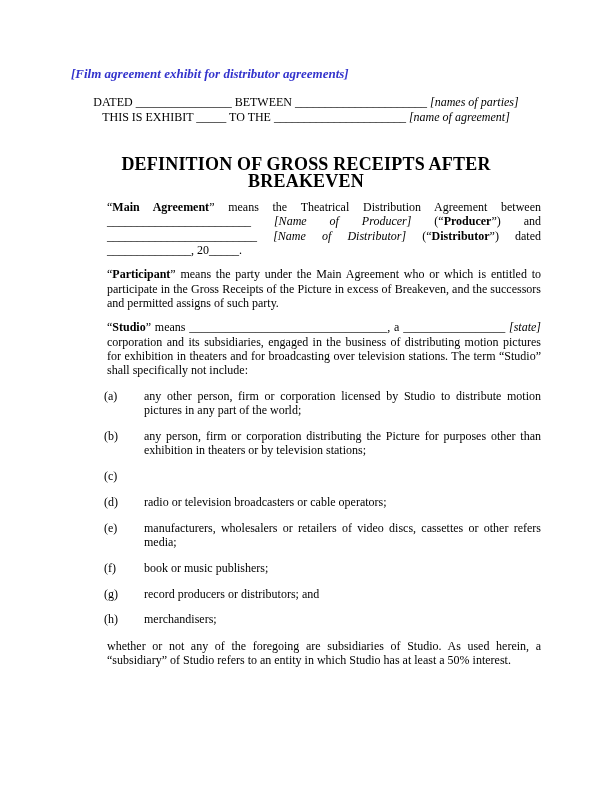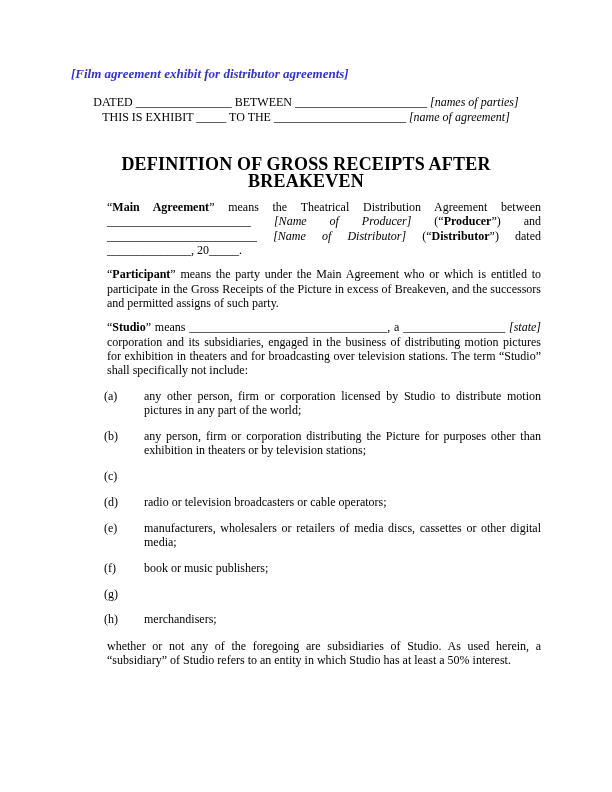--- a/index.html
+++ b/index.html
@@ -66,30 +66,31 @@
       <span class="label">(c)</span>
     </div>
 
     <div class="listitem">
       <span class="label">(d)</span>
       <span class="text">radio or television broadcasters or cable operators;</span>
     </div>
 
     <div class="listitem">
       <span class="label">(e)</span>
-      <span class="text">manufacturers, wholesalers or retailers of media discs, cassettes or other digital media;</span>
+      <span class="text">manufacturers, wholesalers or retailers of video discs, cassettes or other refers media;</span>
     </div>
 
     <div class="listitem">
       <span class="label">(f)</span>
       <span class="text">book or music publishers;</span>
     </div>
 
     <div class="listitem">
       <span class="label">(g)</span>
+      <span class="text">record producers or distributors; and</span>
     </div>
 
     <div class="listitem">
       <span class="label">(h)</span>
       <span class="text">merchandisers;</span>
     </div>
 
   </div>
 
   <p class="closing">whether or not any of the foregoing are subsidiaries of Studio. As used herein, a “subsidiary” of Studio refers to an entity in which Studio has at least a 50% interest.</p>

